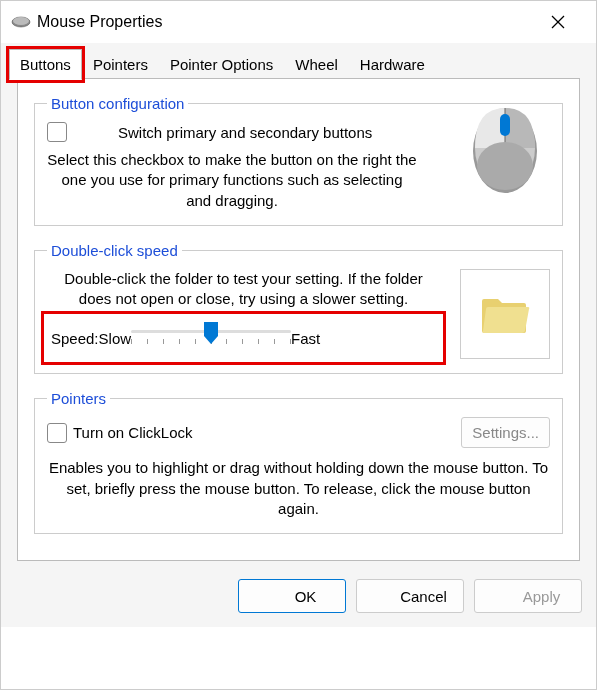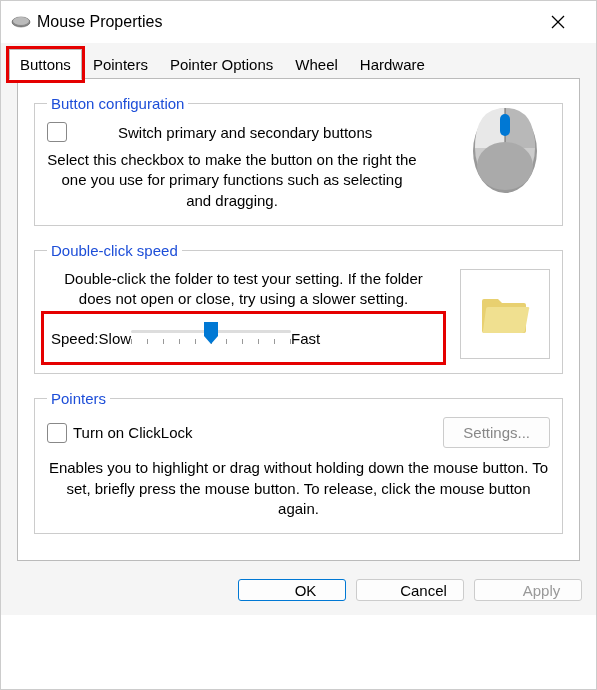--- a/index.html
+++ b/index.html
@@ -186,21 +186,21 @@
       height: 90px;
       border: 1px solid #ccc;
       display: flex;
       align-items: center;
       justify-content: center;
       flex-shrink: 0;
       margin-left: 20px;
     }
     .settings-btn {
       margin-left: auto;
-      padding: 6px 19px;
+      padding: 6px 10px;
       border: 1px solid #ccc;
       background: #fdfdfd;
       color: #888;
       font-size: 15px;
       border-radius: 3px;
       cursor: default;
     }
     .clicklock-row {
       display: flex;
       align-items: center;
@@ -208,21 +208,21 @@
     }
     .footer-buttons {
       display: flex;
       justify-content: flex-end;
       gap: 10px;
       padding: 10px 14px 14px 14px;
       background: #f5f5f5;
     }
     .btn {
       width: 108px;
-      height: 22px;
+      height: 34px;
       border: 1px solid #ccc;
       background: #fdfdfd;
       font-size: 15px;
       border-radius: 3px;
       cursor: pointer;
       padding-left: 27px;
     }
     .btn.primary {
       border: 1.5px solid #0078d4;
     }

